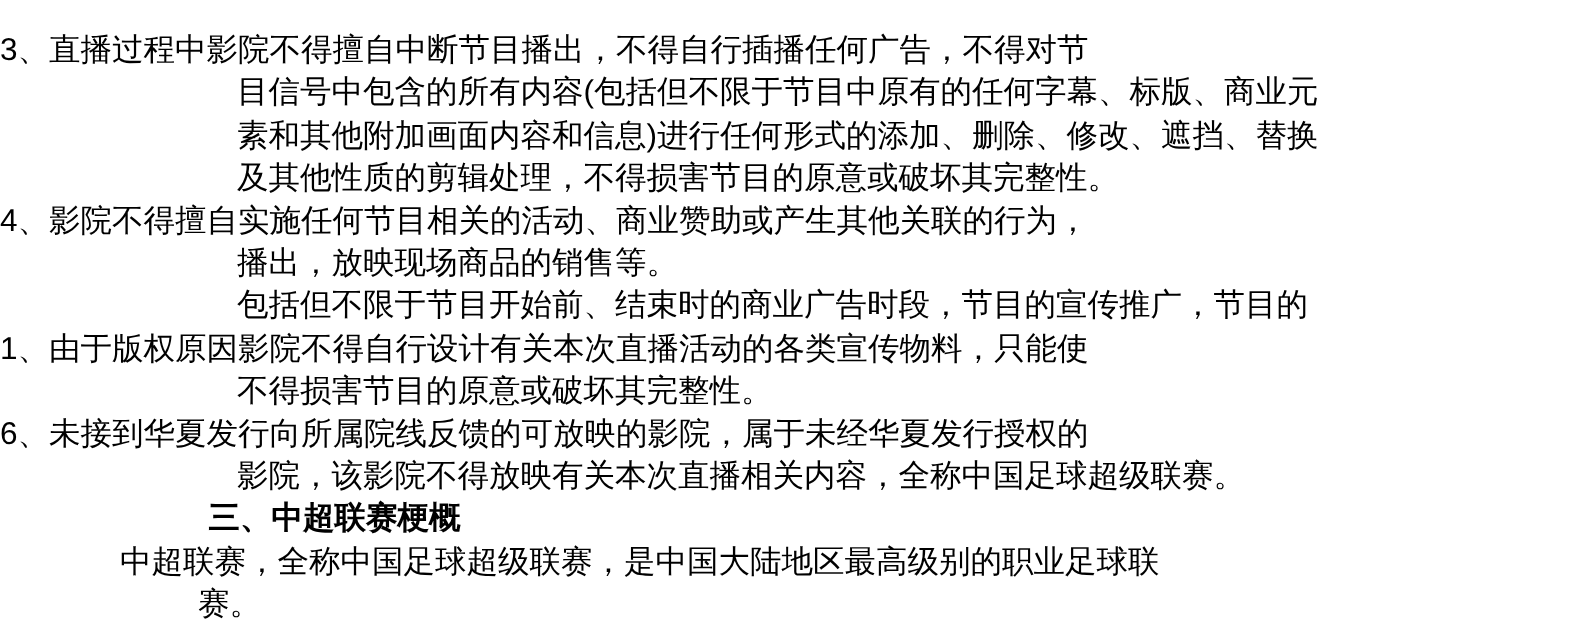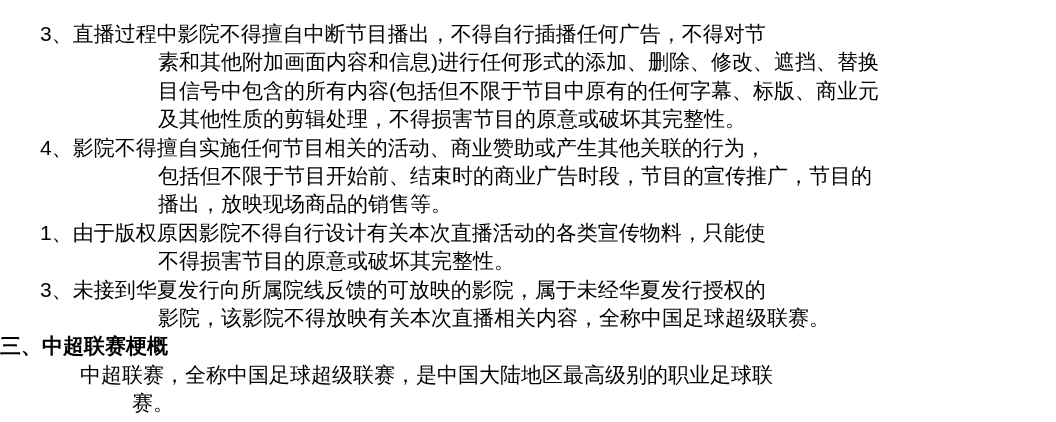--- a/index.html
+++ b/index.html
@@ -22,64 +22,64 @@
     font-size: 21px;
     line-height: 28.4px;
     color: #000000;
     letter-spacing: 0;
   }
   .line {
     white-space: pre;
   }
   
   .clause-first {
-    margin-left: 40px;
   }
   
   .clause-cont {
     padding-left: 158px;
   }
   
   .section-heading {
+    padding-left: 139px;
     font-weight: bold;
   }
   
   .para-first {
     padding-left: 80px;
   }
   
   .para-cont {
     padding-left: 132px;
   }
 </style>
 </head>
 <body>
 
 <div class="doc">
 
   <div>
     <div class="line clause-first">3、直播过程中影院不得擅自中断节目播出，不得自行插播任何广告，不得对节</div>
+    <div class="line clause-cont">目信号中包含的所有内容(包括但不限于节目中原有的任何字幕、标版、商业元</div>
     <div class="line clause-cont">素和其他附加画面内容和信息)进行任何形式的添加、删除、修改、遮挡、替换</div>
-    <div class="line clause-cont">目信号中包含的所有内容(包括但不限于节目中原有的任何字幕、标版、商业元</div>
     <div class="line clause-cont">及其他性质的剪辑处理，不得损害节目的原意或破坏其完整性。</div>
   </div>
 
   <div>
     <div class="line clause-first">4、影院不得擅自实施任何节目相关的活动、商业赞助或产生其他关联的行为，</div>
+    <div class="line clause-cont">播出，放映现场商品的销售等。</div>
     <div class="line clause-cont">包括但不限于节目开始前、结束时的商业广告时段，节目的宣传推广，节目的</div>
-    <div class="line clause-cont">播出，放映现场商品的销售等。</div>
   </div>
 
   <div>
     <div class="line clause-first">1、由于版权原因影院不得自行设计有关本次直播活动的各类宣传物料，只能使</div>
     <div class="line clause-cont">不得损害节目的原意或破坏其完整性。</div>
   </div>
 
   <div>
-    <div class="line clause-first">3、未接到华夏发行向所属院线反馈的可放映的影院，属于未经华夏发行授权的</div>
+    <div class="line clause-first">6、未接到华夏发行向所属院线反馈的可放映的影院，属于未经华夏发行授权的</div>
     <div class="line clause-cont">影院，该影院不得放映有关本次直播相关内容，全称中国足球超级联赛。</div>
   </div>
 
   <div class="line section-heading">三、中超联赛梗概</div>
 
   <div>
     <div class="line para-first">中超联赛，全称中国足球超级联赛，是中国大陆地区最高级别的职业足球联</div>
     <div class="line para-cont">赛。</div>
   </div>
 

